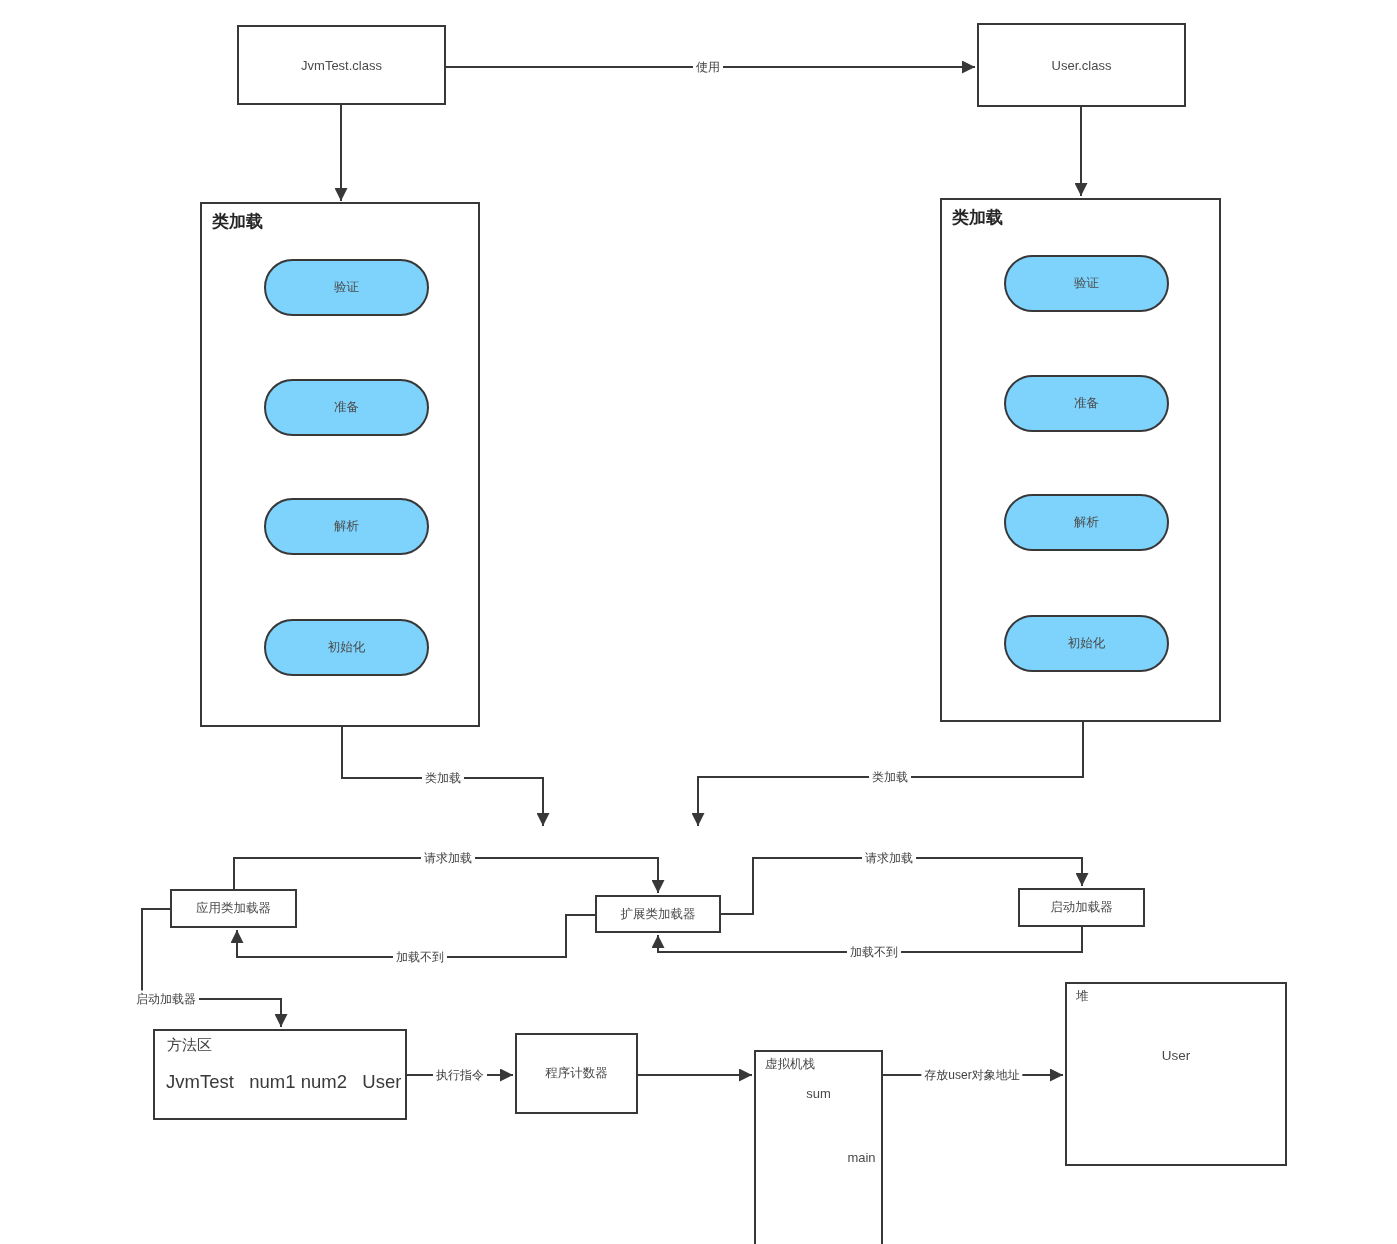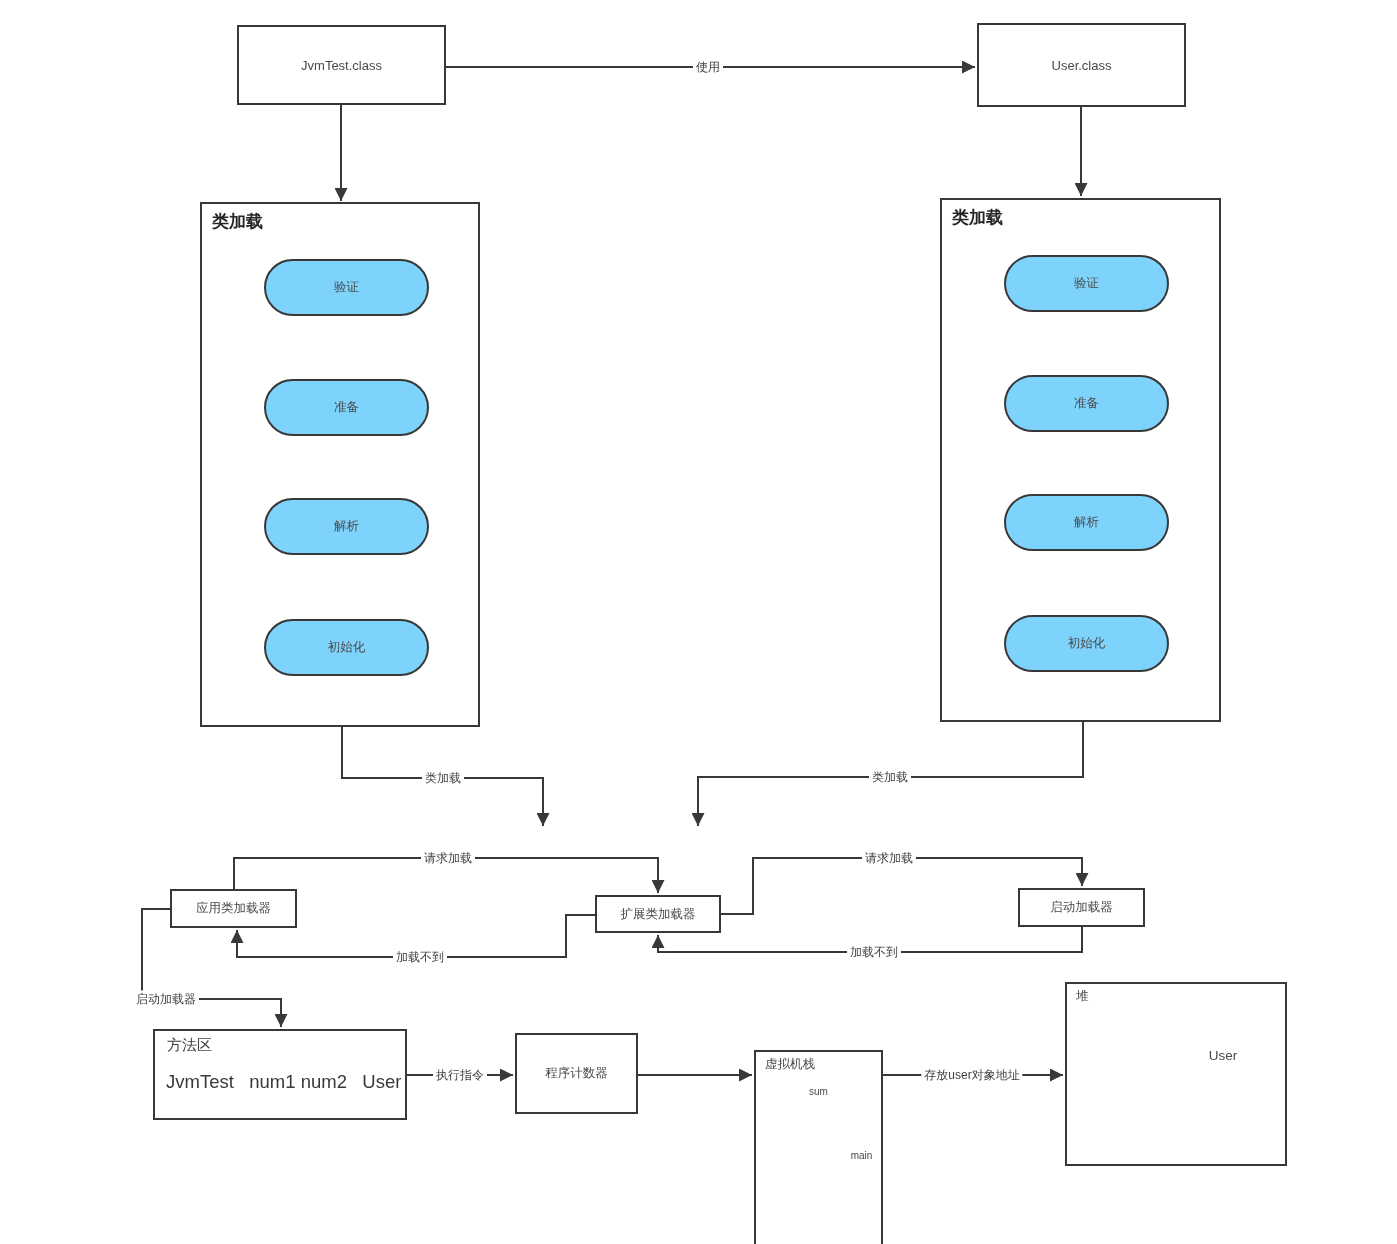--- a/index.html
+++ b/index.html
@@ -106,34 +106,33 @@
     top: 40px;
     font-size: 18.5px;
     color: #3a3a3a;
     white-space: pre;
   }
   .stack-frame {
     position: absolute;
     left: 0;
     width: 100%;
     text-align: center;
-    font-size: 10px;
+    font-size: 13px;
     color: #4a4a4a;
   }
   .frame-sum { top: 34px; }
   .frame-main { top: 98px; padding-left: 43px; }
   .heap-content {
     position: absolute;
     left: 0;
     top: 64px;
     width: 100%;
     text-align: center;
     font-size: 13.5px;
     color: #4a4a4a;
-    padding-left: 47px;
   }
   .edge-label {
     position: absolute;
     transform: translate(-50%, -50%);
     background: #ffffff;
     padding: 0 3px;
     font-size: 12px;
     color: #3f3f3f;
     white-space: nowrap;
     z-index: 3;

